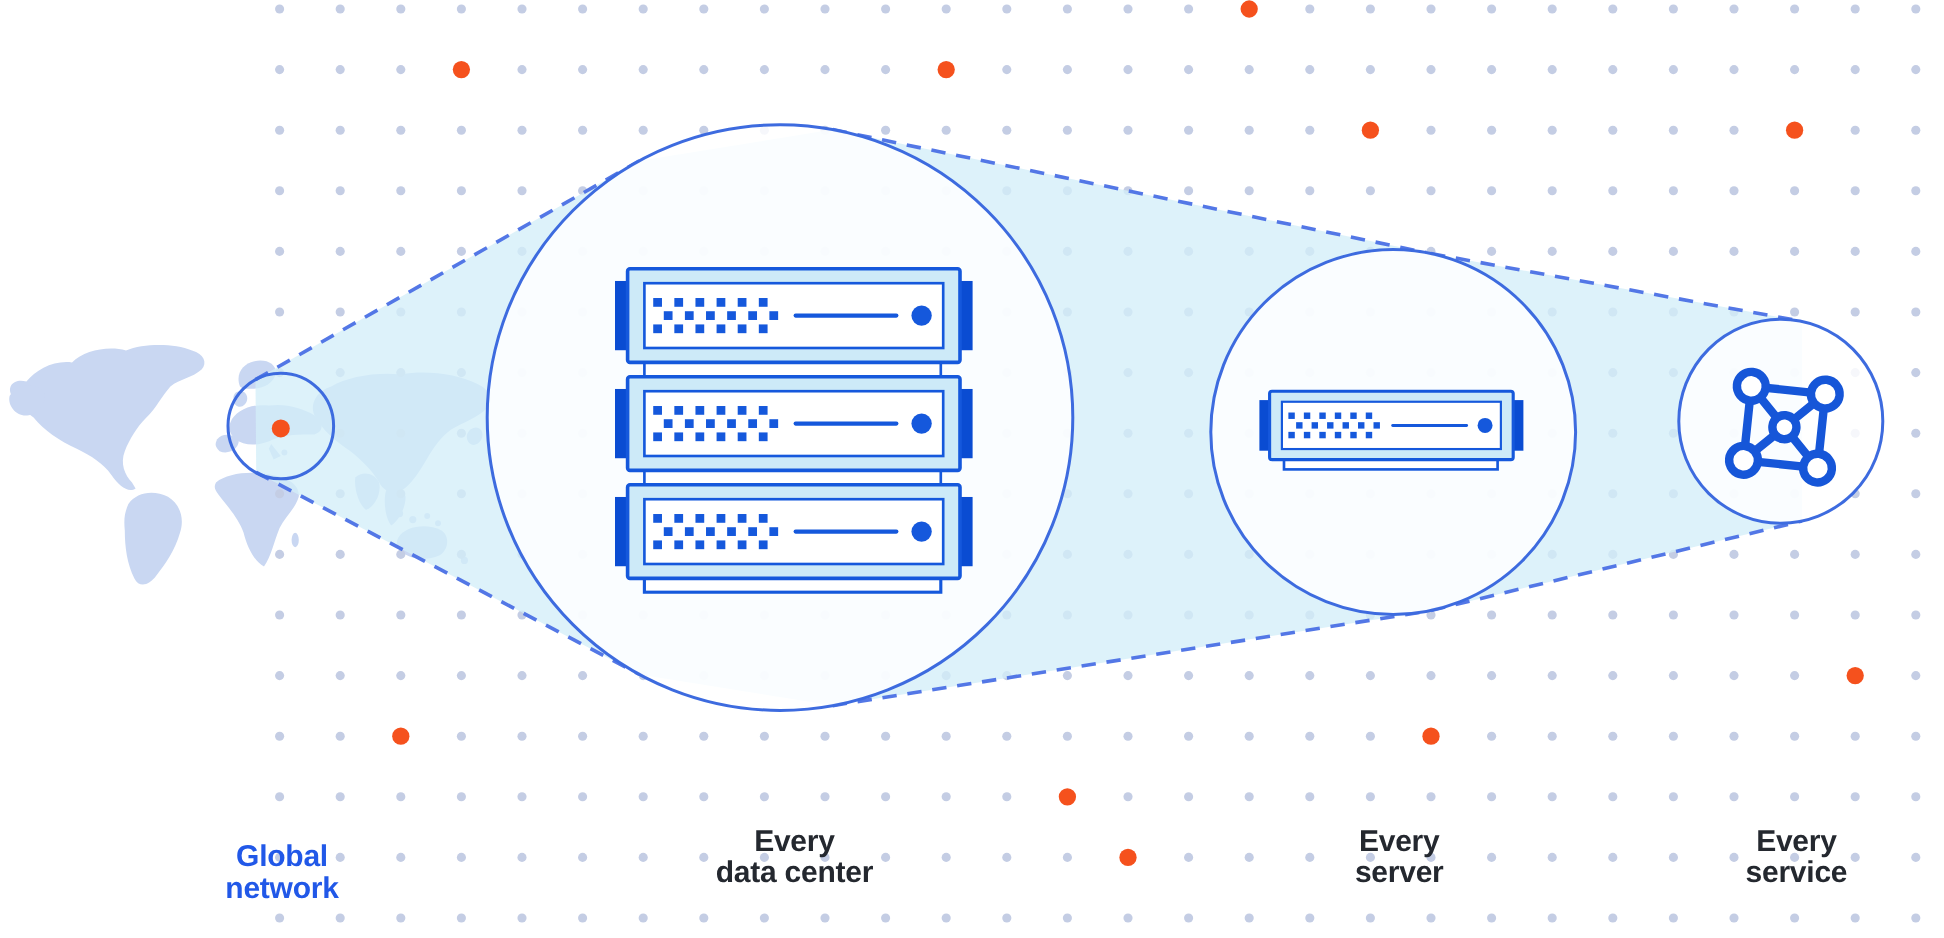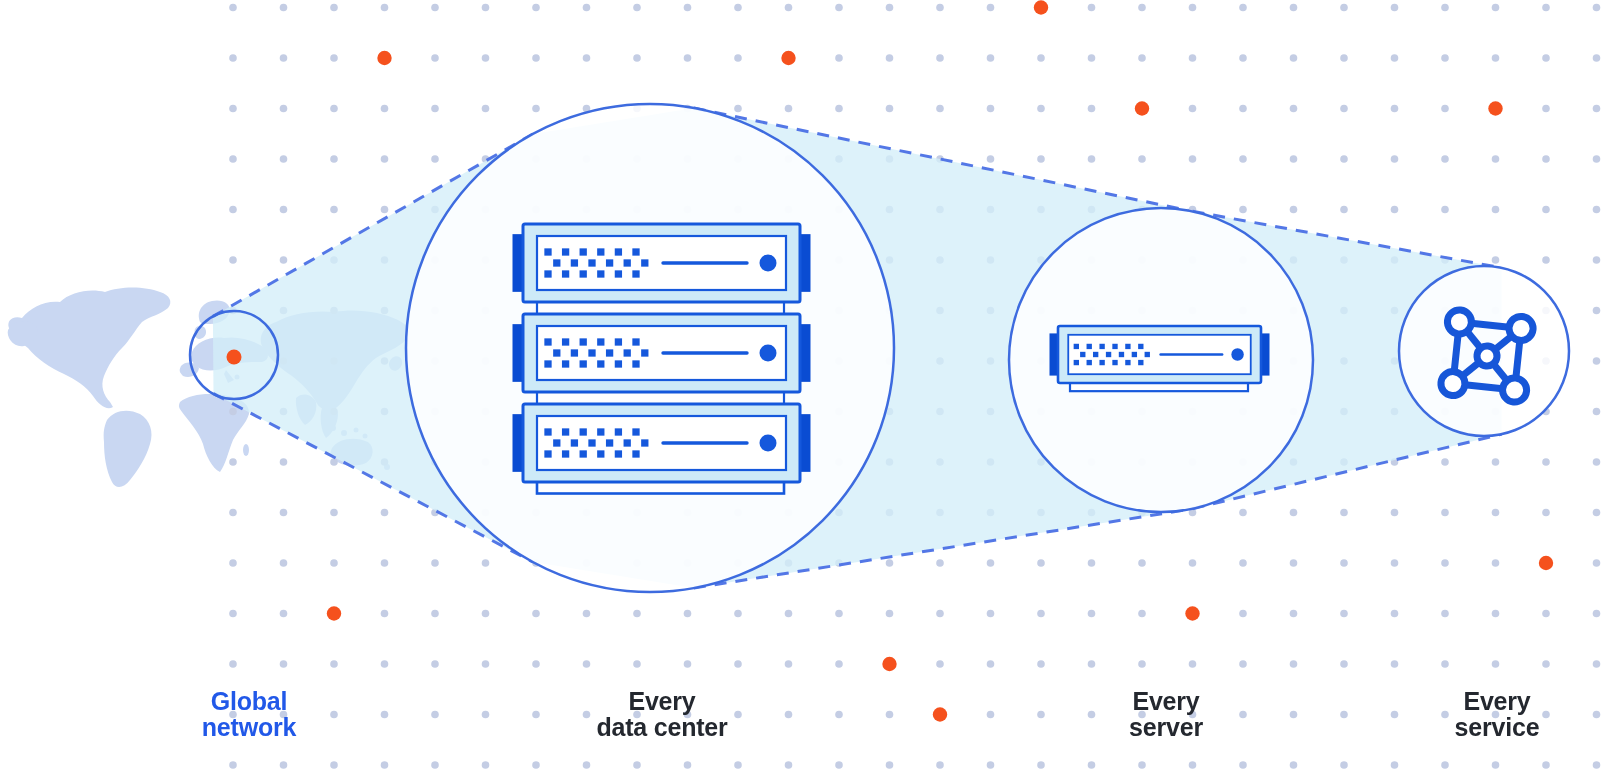--- a/index.html
+++ b/index.html
@@ -17,21 +17,21 @@
     top:688px;
     text-align:center;
     font-size:25px;
     line-height:26px;
     font-weight:700;
     letter-spacing:-0.2px;
     white-space:pre-line;
     color:var(--label-dark,#24282f);
   }
   .stage-label.blue{color:var(--label-blue,#2158e8);}
-  #label-global{left:89px;}
+  #label-global{left:75px;margin-top:13px;}
   #label-datacenter{left:502px;}
   #label-server{left:1006px;}
   #label-service{left:1337px;}
 </style>
 </head>
 <body>
 
 <div id="stage" style="--background: #ffffff; --grid-dot: #c4cde4; --accent-orange: #f5511d; --map-fill: #c9d7f2; --cone-fill: rgba(211,238,248,0.78); --circle-fill: rgba(255,255,255,0.84); --circle-stroke: #3d6bdf; --dashed-line: #5377e6; --server-blue: #1558dc; --server-dark: #0a4cd2; --server-light: #cdeaf8; --server-panel: #ffffff; --icon-blue: #1656d8; --label-blue: #2158e8; --label-dark: #24282f;">
   <svg id="art" width="1620" height="782" viewBox="0 0 1620 782">
 

